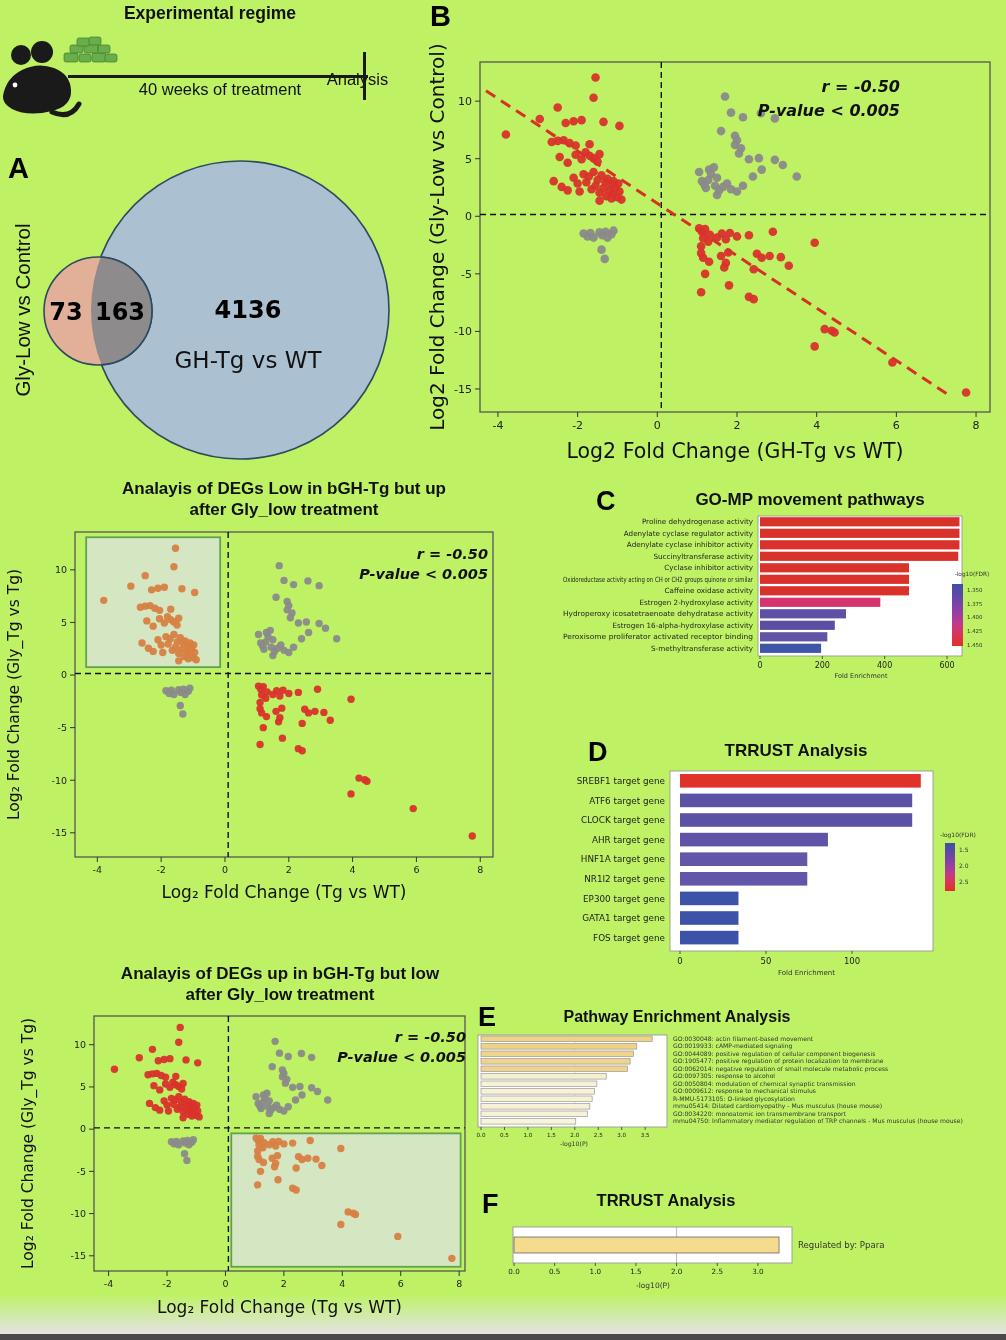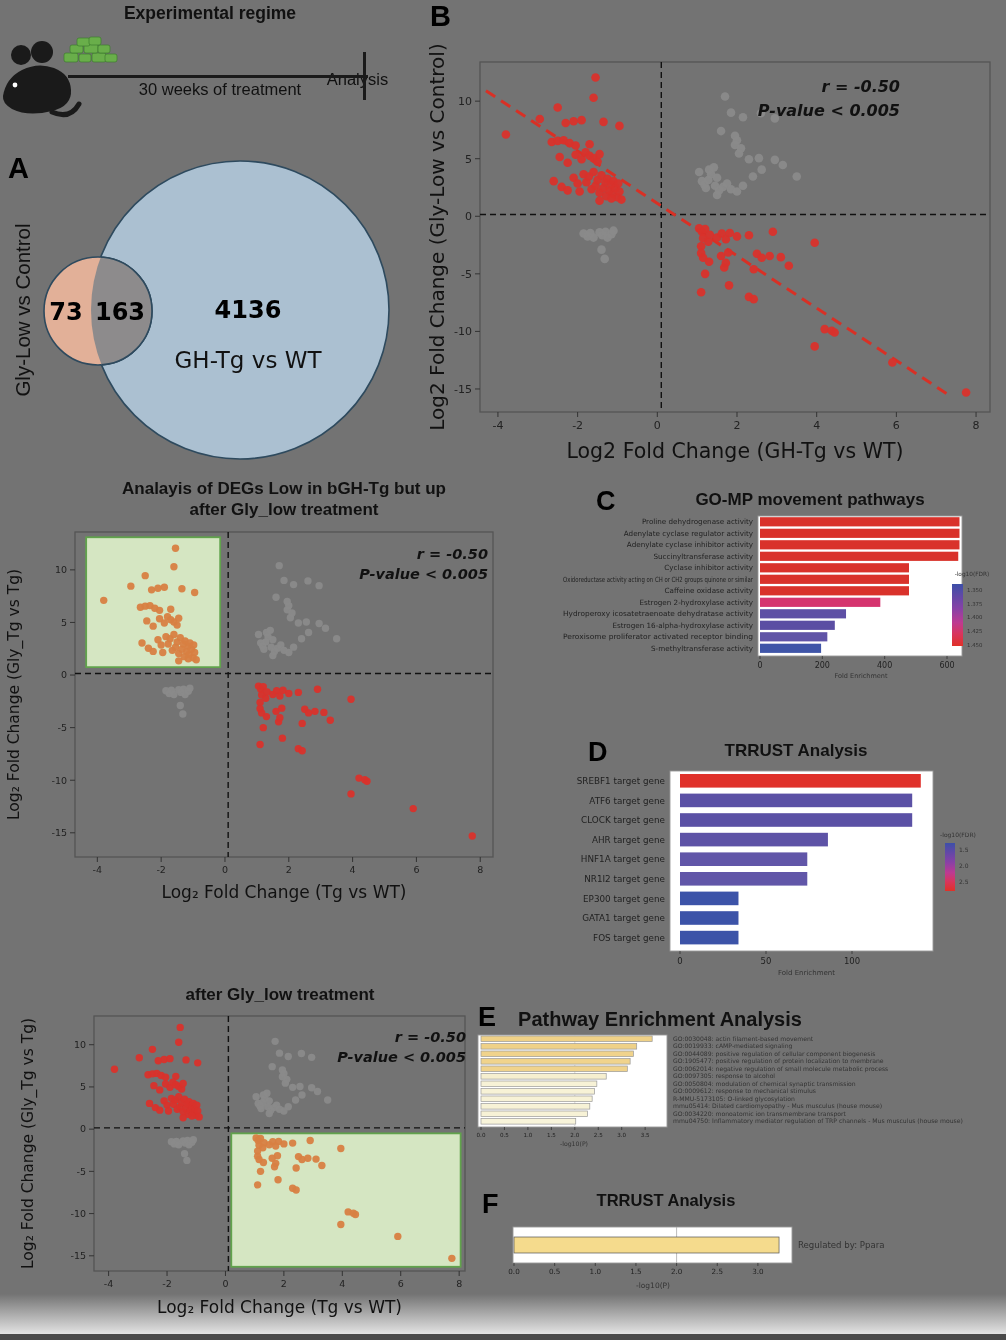--- a/index.html
+++ b/index.html
@@ -1,16 +1,16 @@
 <!DOCTYPE html>
 <html><head>
 <meta charset="utf-8">
 <style>
   html,body{margin:0;padding:0;background:#fff;}
-  #page{position:relative;width:1006px;height:1340px;background:#737373;overflow:hidden;
+  #page{position:relative;width:1006px;height:1340px;background:#bef264;overflow:hidden;
         font-family:"Liberation Sans", sans-serif;color:#111;}
   .panel{position:absolute;}
   .panel svg{position:absolute;left:0;top:0;overflow:visible;}
   .panel-letter{position:absolute;font-weight:bold;font-size:27px;color:#000;z-index:5;}
   .fig-title{position:absolute;font-weight:bold;text-align:center;color:#111;}
   .bottom-fade{position:absolute;left:0;top:1294px;width:1006px;height:40px;
                background:linear-gradient(rgba(255,255,255,0),#e3e3e3);}
   .bottom-strip{position:absolute;left:0;top:1334px;width:1006px;height:6px;background:#4a4a4a;}
   .rot-label{position:absolute;transform:rotate(-90deg);text-align:center;white-space:nowrap;}
   text{font-family:"DejaVu Sans", sans-serif;}
@@ -21,21 +21,21 @@
 <div id="page">
 
   <div class="bottom-fade"></div>
   <div class="bottom-strip"></div>
 
   <div class="panel" style="left:0;top:0;width:430px;height:140px;">
     <div class="fig-title" style="left:60px;top:3px;width:300px;font-size:17.5px;">Experimental regime</div>
     <div style="position:absolute;left:310px;top:27px;width:95px;text-align:center;font-size:16.5px;margin-top:43px;">Analysis</div>
     <div style="position:absolute;left:68px;top:75px;width:300px;height:3px;background:#1a1a1a;"></div>
     <div style="position:absolute;left:363px;top:52px;width:3px;height:48px;background:#1a1a1a;"></div>
-    <div style="position:absolute;left:110px;top:80px;width:220px;text-align:center;font-size:16.5px;">30 weeks of treatment</div>
+    <div style="position:absolute;left:110px;top:80px;width:220px;text-align:center;font-size:16.5px;">40 weeks of treatment</div>
     <svg style="left:0;top:38px;" width="80" height="84" viewBox="0 0 80 84">
       <path d="M52,74 Q70,82 79,66" fill="none" stroke="#1a1a1a" stroke-width="5" stroke-linecap="round"></path>
       <circle cx="21" cy="17" r="10" fill="#1a1a1a"></circle>
       <circle cx="42" cy="14" r="11" fill="#1a1a1a"></circle>
       <path d="M3,58 Q6,40 22,32 Q38,24 54,30 Q70,36 71,52 Q72,68 52,73 Q28,79 12,71 Q2,65 3,58 Z" fill="#1a1a1a"></path>
       <circle cx="15" cy="47" r="2.4" fill="#ffffff"></circle>
     </svg>
     <svg style="left:58px;top:36px;" width="76" height="32" viewBox="0 0 76 32">
       <g id="pellets">
           <rect x="6" y="17" width="14" height="9" rx="2" fill="#69ae4a" stroke="#3e7d2e" stroke-width="0.7"></rect>
@@ -551,20 +551,21 @@
         </defs>
         <text x="398" y="104" font-size="6" text-anchor="middle" fill="#333">-log10(FDR)</text>
         <rect x="385" y="110" width="10" height="48" fill="url(#grad_bar_d)"></rect>
         <text x="399" y="119" font-size="6" text-anchor="start" fill="#333">1.5</text>
         <text x="399" y="135" font-size="6" text-anchor="start" fill="#333">2.0</text>
         <text x="399" y="151" font-size="6" text-anchor="start" fill="#333">2.5</text>
       </svg>
   </div>
 
   <div class="panel" style="left:0;top:958px;width:545px;height:380px;">
+    <div class="fig-title" style="left:30px;top:6px;width:500px;font-size:17px;">Analayis of DEGs up in bGH-Tg but low</div>
     <div class="fig-title" style="left:30px;top:27px;width:500px;font-size:17px;">after Gly_low treatment</div>
     <svg id="svg-scatter_degs_up" width="545" height="380">
         <rect x="231.2992125984252" y="175.36754966887418" width="229.3188976377953" height="133.41059602649005" fill="#d5e6c2" stroke="#61a34c" stroke-width="1.8"></rect>
         <rect x="94" y="58" width="371" height="255" fill="none" stroke="#555" stroke-width="1.3"></rect>
         <line x1="94" y1="169.8791390728477" x2="465" y2="169.8791390728477" stroke="#111" stroke-width="1.4" stroke-dasharray="6 4"></line>
         <line x1="228.3779527559055" y1="58" x2="228.3779527559055" y2="313" stroke="#111" stroke-width="1.4" stroke-dasharray="6 4"></line>
         <line x1="108.60629921259843" y1="313" x2="108.60629921259843" y2="318" stroke="#333" stroke-width="1"></line>
         <text x="108.60629921259843" y="328.5" font-size="9.5" text-anchor="middle" fill="#222">-4</text>
         <line x1="167.03149606299212" y1="313" x2="167.03149606299212" y2="318" stroke="#333" stroke-width="1"></line>
         <text x="167.03149606299212" y="328.5" font-size="9.5" text-anchor="middle" fill="#222">-2</text>
@@ -741,21 +742,21 @@
         </g>
         <text x="279.5" y="355" font-size="17" text-anchor="middle" fill="#111">Log₂ Fold Change (Tg vs WT)</text>
         <text x="0" y="0" font-size="15.5" text-anchor="middle" fill="#111" transform="translate(33,185.5) rotate(-90)">Log₂ Fold Change (Gly_Tg vs Tg)</text>
         <text x="466" y="84" font-size="14.5" text-anchor="end" fill="#111" font-weight="bold" font-style="italic">r = -0.50</text>
         <text x="466" y="104" font-size="14.5" text-anchor="end" fill="#111" font-weight="bold" font-style="italic">P-value &lt; 0.005</text>
       </svg>
   </div>
 
   <div class="panel" style="left:470px;top:1000px;width:536px;height:170px;">
     <div class="panel-letter" style="left:8px;top:2px;font-size:27px;">E</div>
-    <div class="fig-title" style="left:0px;top:8px;width:380px;font-size:20px;">Pathway Enrichment Analysis</div>
+    <div class="fig-title" style="left:17px;top:8px;width:380px;font-size:16px;">Pathway Enrichment Analysis</div>
     <svg id="svg-bar_e" width="536" height="170">
         <rect x="8" y="35" width="189" height="92" fill="#ffffff" stroke="#999" stroke-width="0.9"></rect>
         <line x1="104.8" y1="35" x2="104.8" y2="127" stroke="#cccccc" stroke-width="0.8" stroke-dasharray="3 3"></line>
         <g>
           <rect x="11" y="36" width="171.185" height="5.6" fill="#efd187" stroke="#9a9a9a" stroke-width="0.7"></rect>
           <rect x="11" y="43.5" width="155.708" height="5.6" fill="#efd187" stroke="#9a9a9a" stroke-width="0.7"></rect>
           <rect x="11" y="51" width="152.42499999999998" height="5.6" fill="#f0d38c" stroke="#9a9a9a" stroke-width="0.7"></rect>
           <rect x="11" y="58.5" width="149.142" height="5.6" fill="#f0d38c" stroke="#9a9a9a" stroke-width="0.7"></rect>
           <rect x="11" y="66" width="146.328" height="5.6" fill="#f0d38c" stroke="#9a9a9a" stroke-width="0.7"></rect>
           <rect x="11" y="73.5" width="125.223" height="5.6" fill="#f6efcf" stroke="#9a9a9a" stroke-width="0.7"></rect>

